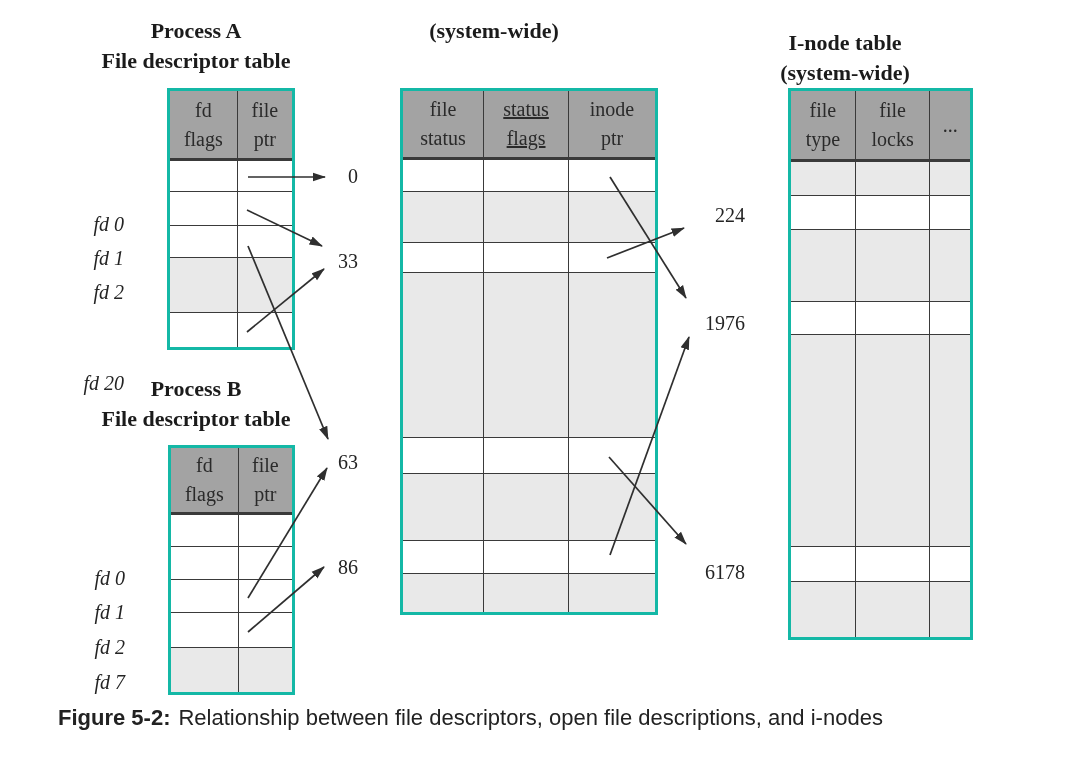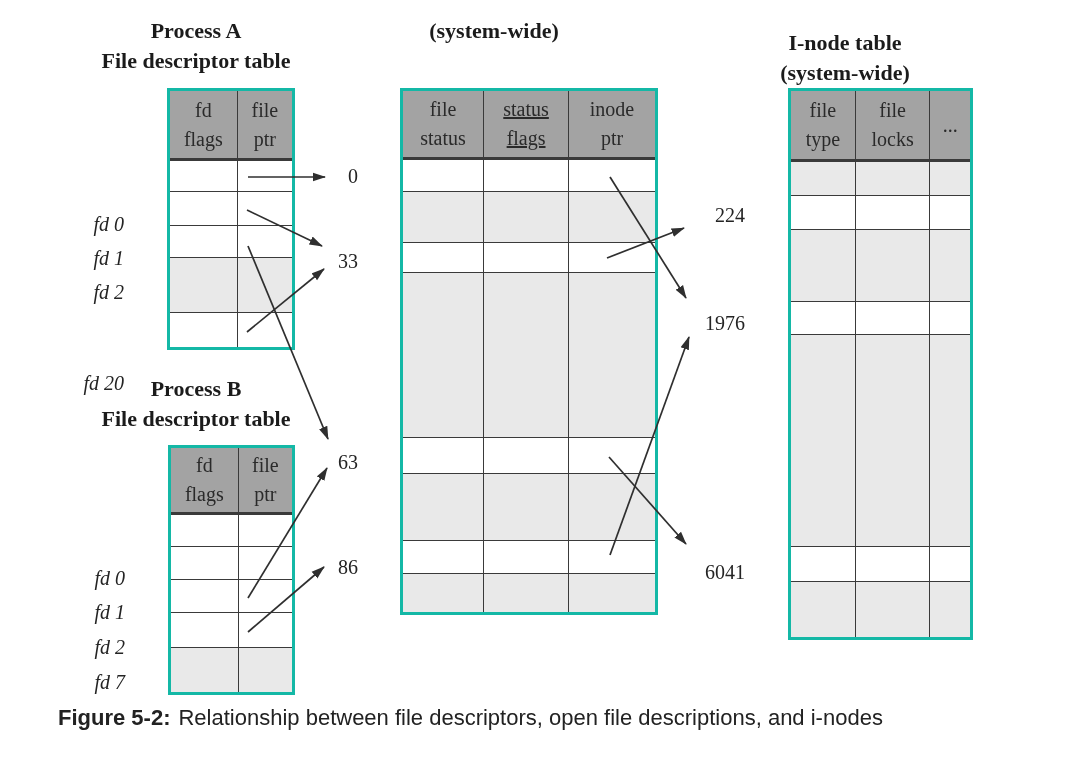--- a/index.html
+++ b/index.html
@@ -331,14 +331,14 @@
     <div class="row-label italic" style="left: 45px; top: 531px;">fd 0</div>
     <div class="row-label italic" style="left: 45px; top: 565px;">fd 1</div>
     <div class="row-label italic" style="left: 45px; top: 599.5px;">fd 2</div>
     <div class="row-label italic" style="left: 45px; top: 635px;">fd 7</div>
     <div class="row-label" style="left: 278px; top: 176px;">0</div>
     <div class="row-label" style="left: 278px; top: 261px;">33</div>
     <div class="row-label" style="left: 278px; top: 462px;">63</div>
     <div class="row-label" style="left: 278px; top: 566.5px;">86</div>
     <div class="row-label" style="left: 665px; top: 214.5px;">224</div>
     <div class="row-label" style="left: 665px; top: 323px;">1976</div>
-    <div class="row-label" style="left: 665px; top: 572px;">6041</div>
+    <div class="row-label" style="left: 665px; top: 572px;">6178</div>
   </div>
 
 </body></html>

